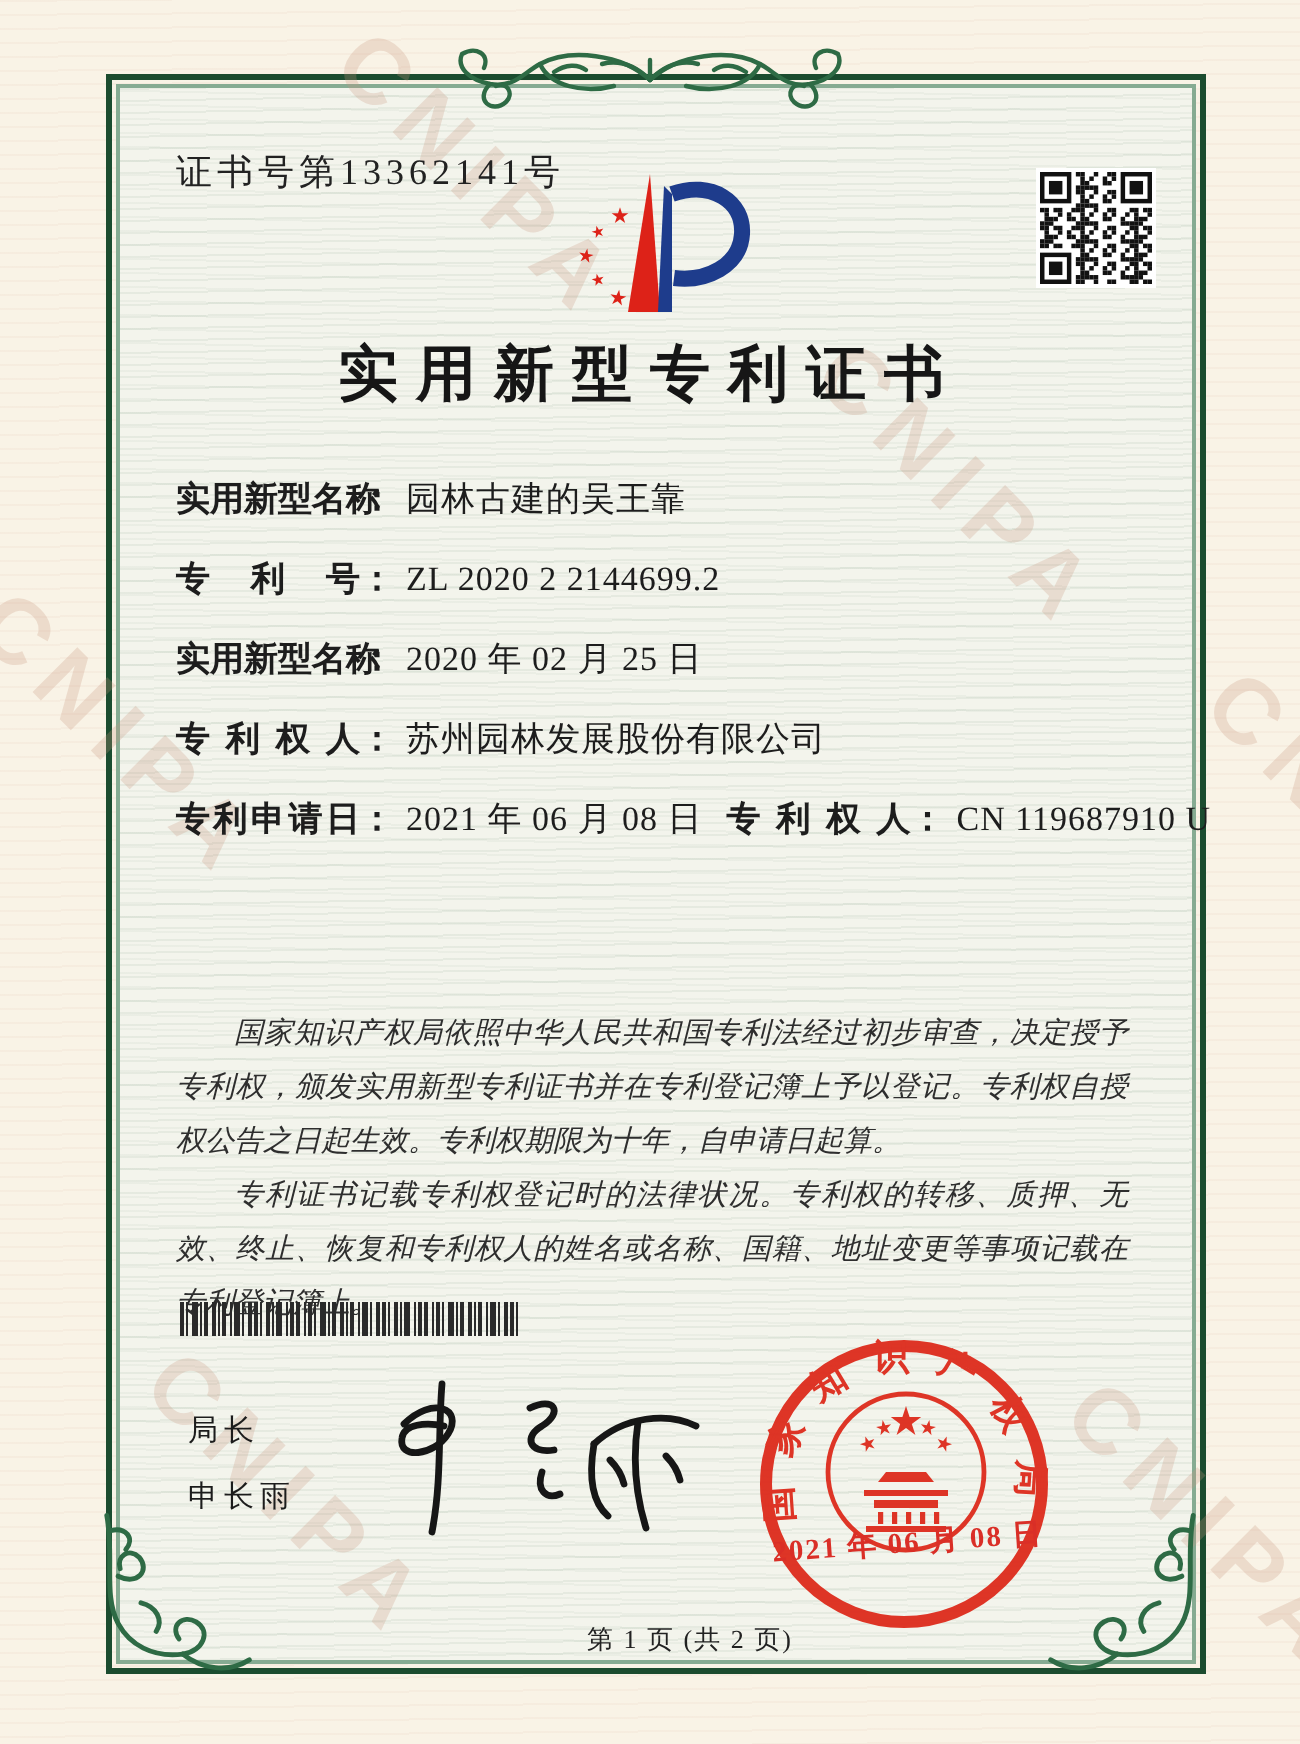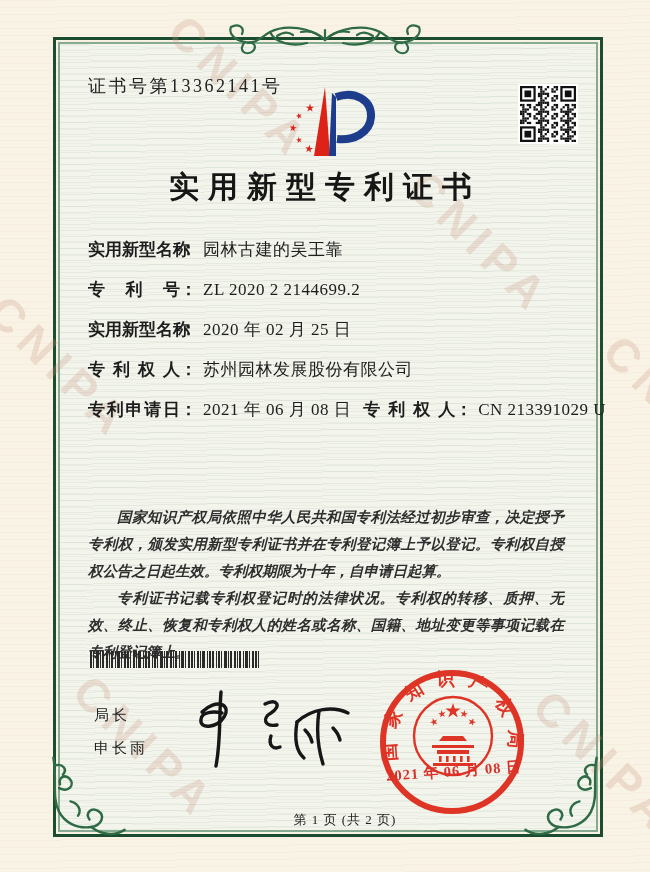--- a/index.html
+++ b/index.html
@@ -34,21 +34,21 @@
          font-size:30px;font-weight:bold;letter-spacing:9px;color:#161616;}
   .fields{position:absolute;left:88px;top:238px;width:480px;}
   .frow{height:40px;font-size:17px;color:#1d1d1d;white-space:nowrap;}
   .lbl{display:inline-block;width:92px;text-align:justify;text-align-last:justify;
        font-weight:600;vertical-align:top;}
   .colon{display:inline-block;font-weight:600;margin-right:6px;}
   .val{font-weight:500;letter-spacing:.5px;}
   .pair2{margin-left:12px;}
   .paras{position:absolute;left:88px;top:504px;width:476px;font-size:14.5px;
          line-height:27px;color:#2e2e2e;text-align:justify;font-style:italic;}
-  .paras p{margin:0;text-indent:2em;font-weight:bold;}
+  .paras p{margin:0;text-indent:2em;}
   .barcode{position:absolute;left:90px;top:651px;width:172px;height:17px;}
   .signer{position:absolute;left:94px;top:706px;font-family:Liberation Mono, monospace;
           font-size:15px;color:#1c1c1c;letter-spacing:3px;}
   .signer div{margin-bottom:14px;}
   .sig{position:absolute;left:185px;top:686px;width:175px;height:88px;}
   .seal{position:absolute;left:376px;top:666px;width:152px;height:152px;mix-blend-mode:multiply;opacity:.95;}
   .footer{position:absolute;left:0;top:811px;width:650px;text-align:center;
           font-size:13px;color:#222;letter-spacing:1px;margin-left:20px;}
 </style>
 </head>
@@ -366,21 +366,21 @@
       <div class="frow">
         <span class="lbl">专利号</span><span class="colon">：</span><span class="val">ZL 2020 2 2144699.2</span>
       </div>
       <div class="frow">
         <span class="lbl">实用新型名称</span><span class="colon">：</span><span class="val">2020 年 02 月 25 日</span>
       </div>
       <div class="frow">
         <span class="lbl">专利权人</span><span class="colon">：</span><span class="val">苏州园林发展股份有限公司</span>
       </div>
       <div class="frow">
-        <span class="lbl">专利申请日</span><span class="colon">：</span><span class="val">2021 年 06 月 08 日</span><span class="pair2"><span class="lbl">专利权人</span><span class="colon">：</span><span class="val">CN 213391029 U</span></span>
+        <span class="lbl">专利申请日</span><span class="colon">：</span><span class="val">2021 年 06 月 08 日</span><span class="pair2"><span class="lbl">专利权人</span><span class="colon">：</span><span class="val">CN 119687910 U</span></span>
       </div>
     </div>
 
     <div class="paras">
       <p>国家知识产权局依照中华人民共和国专利法经过初步审查，决定授予专利权，颁发实用新型专利证书并在专利登记簿上予以登记。专利权自授权公告之日起生效。专利权期限为十年，自申请日起算。</p>
       <p>专利证书记载专利权登记时的法律状况。专利权的转移、质押、无效、终止、恢复和专利权人的姓名或名称、国籍、地址变更等事项记载在专利登记簿上。</p>
     </div>
 
     <svg class="barcode" id="barcode-svg" viewBox="0 0 172 17" preserveAspectRatio="none">
         <rect x="0" y="0" width="2" height="17" fill="#2a2a2a"></rect>

